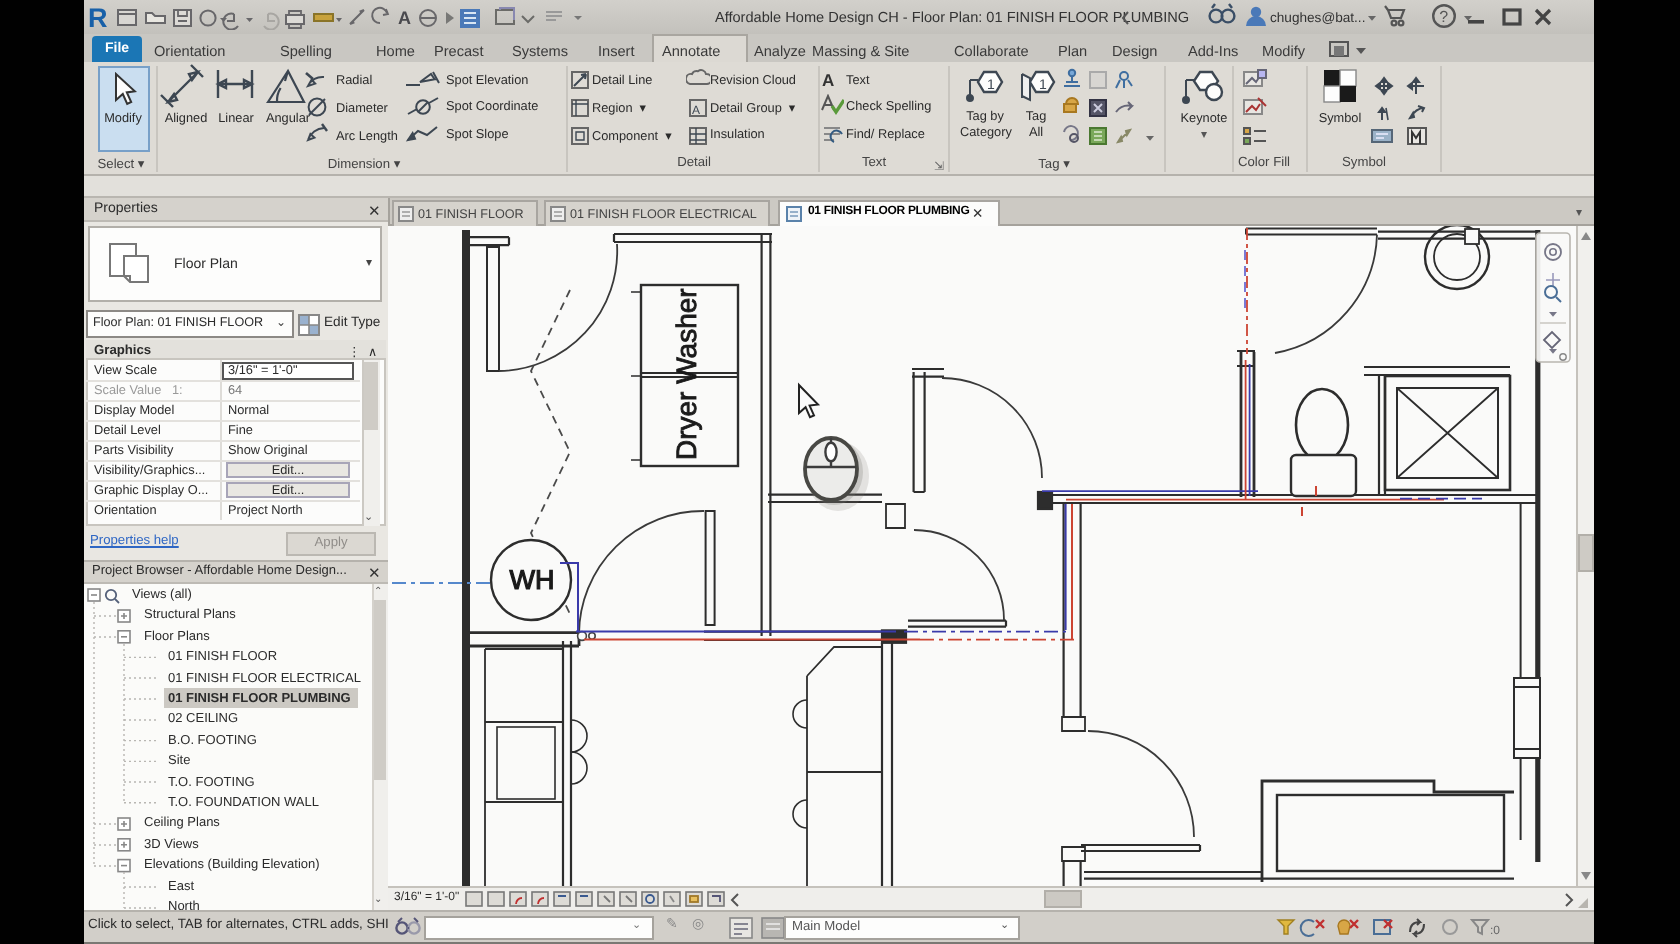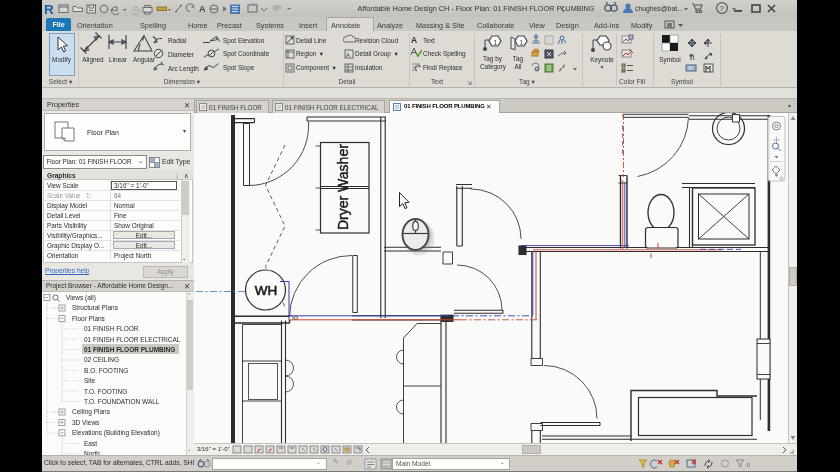--- a/index.html
+++ b/index.html
@@ -90,23 +90,23 @@
 <div class="t" style="left:4px;top:20.5px;width:25px;text-align:center;font-size:7px;color:#fff;font-weight:bold;">File</div>
 <div class="t" style="top:20.5px;left:0;width:755px;font-size:7.3px;color:#3a3a3a;">
 <span class="ab" style="left:35px;">Orientation</span>
         <span class="ab" style="left:98px;">Spelling</span>
         <span class="ab" style="left:146px;">Home</span>
         <span class="ab" style="left:175px;">Precast</span>
         <span class="ab" style="left:214px;">Systems</span>
         <span class="ab" style="left:257px;">Insert</span>
         <span class="ab" style="left:289px;">Annotate</span>
         <span class="ab" style="left:335px;">Analyze</span>
-        <span class="ab" style="left:374px;">Massing &amp; Site</span>
+        <span class="ab" style="left:364px;">Massing &amp; Site</span>
         <span class="ab" style="left:435px;">Collaborate</span>
-        <span class="ab" style="left:487px;">View</span>
+        <span class="ab" style="left:487px;">Plan</span>
         <span class="ab" style="left:514px;">Design</span>
         <span class="ab" style="left:552px;">Add-Ins</span>
         <span class="ab" style="left:589px;">Modify</span>
 </div>
 <svg class="ab" style="left:622px;top:20px" width="22" height="10" viewBox="0 0 22 10">
         <rect x="1" y="1" width="9" height="7" fill="none" stroke="#555" stroke-width="1"></rect>
         <rect x="3" y="3" width="5" height="5" fill="#777"></rect>
         <path d="M14 4 l5 0 l-2.5 3 z" fill="#555"></path>
       </svg>
 

